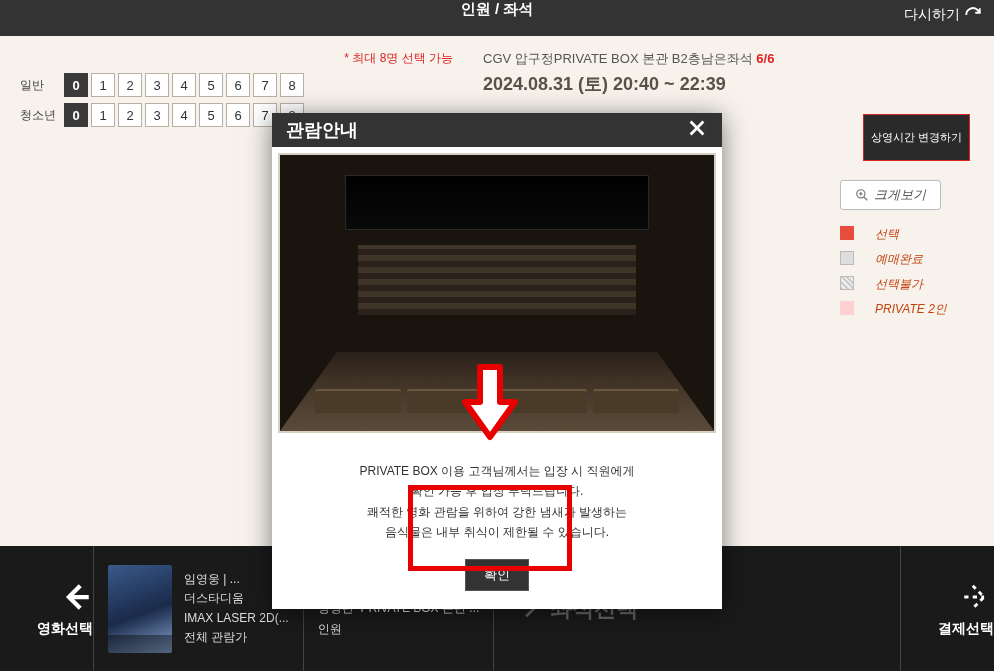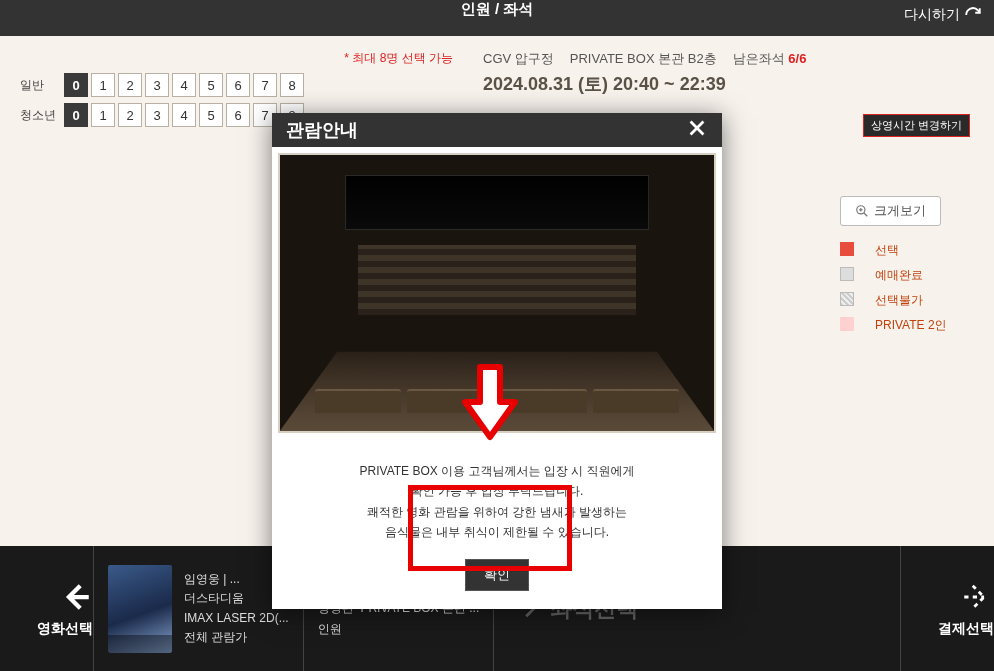--- a/index.html
+++ b/index.html
@@ -15,27 +15,27 @@
 .left-section { width: 445px; }
 .right-section { flex: 1; padding-left: 18px; }
 
 .max-note { color: #d22; font-size: 12px; text-align: right; padding-right: 12px; margin-bottom: 6px; }
 
 .person-row { display: flex; align-items: center; margin-bottom: 6px; }
 .person-label { width: 44px; font-size: 12px; color: #444; }
 .num-btn { width: 24px; height: 24px; border: 1px solid #b8b0a5; background: #fff; margin-right: 3px; font-size: 13px; color: #333; cursor: pointer; display: flex; align-items: center; justify-content: center; }
 .num-btn.selected { background: #3a3a3a; color: #fff; border-color: #3a3a3a; font-weight: bold; }
 
-.info-pills { display: flex; gap: 16px; font-size: 13px; color: #555; margin-bottom: 4px; }
+.info-pills { display: flex; gap: 0; font-size: 13px; color: #555; margin-bottom: 4px; }
 .remain-red { color: #d22; font-weight: bold; }
 .datetime-line { font-size: 18px; color: #5a5246; font-weight: bold; }
 
-.change-time-btn { position: absolute; right: 24px; top: 78px; background: #2a2a2a; color: #fff; font-size: 11px; padding: 3px 7px; border: 1px solid #d22; cursor: pointer; }
-
-.legend-area { position: absolute; right: 24px; top: 160px; width: 130px; }
+.change-time-btn { position: absolute; right: 24px; top: 78px; background: #2a2a2a; color: #fff; font-size: 11px; padding: 15px 7px; border: 1px solid #d22; cursor: pointer; }
+
+.legend-area { position: absolute; right: 24px; top: 144px; width: 130px; font-style: italic; }
 .zoom-btn { border: 1px solid #bbb; background: #fff; padding: 5px 14px; font-size: 13px; color: #555; cursor: pointer; border-radius: 3px; margin-bottom: 16px; display: inline-flex; align-items: center; gap: 5px; }
 .legend-item { display: flex; align-items: flex-start; gap: 21px; font-size: 12px; color: #c2410c; margin-bottom: 8px; }
 .legend-swatch { width: 14px; height: 14px; }
 .sw-sel { background: #e74c3c; }
 .sw-done { background: #ddd; border: 1px solid #bbb; }
 .sw-blocked { background: repeating-linear-gradient(45deg,#ccc,#ccc 2px,#eee 2px,#eee 4px); border: 1px solid #bbb; }
 .sw-private { background: #ffd0d0; }
 
 
 .bottom-bar { position: absolute; left: 0; right: 0; bottom: 0; height: 125px; background: #1a1a1a; display: flex; align-items: center; color: #999; }

